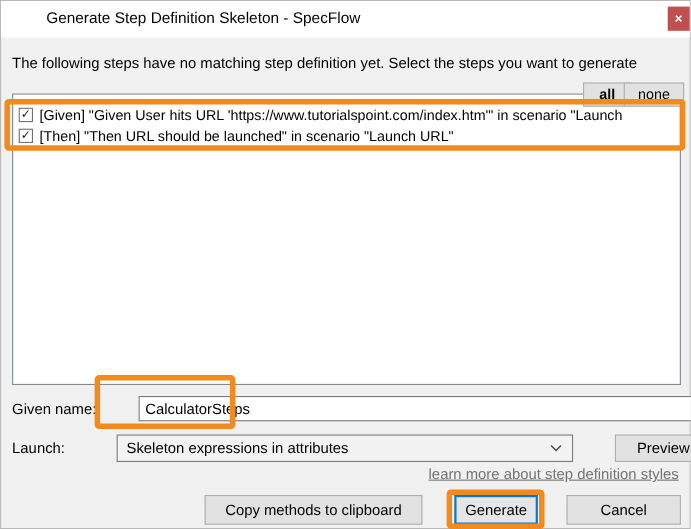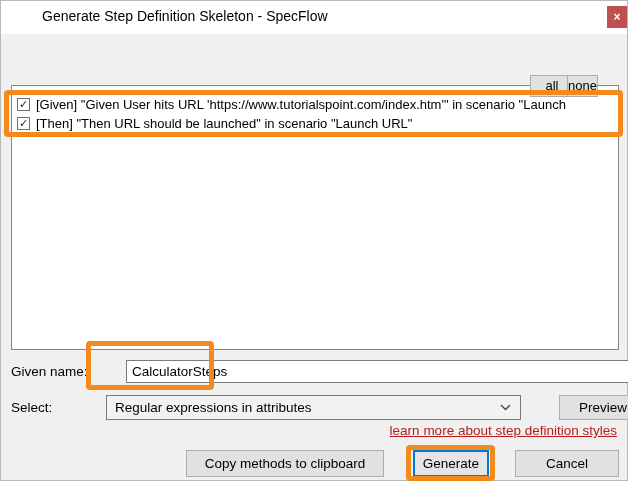--- a/index.html
+++ b/index.html
@@ -36,22 +36,22 @@
     position: absolute; left: 10px; top: 47px; width: 585px;
     font-size: 13.5px; color: #000; line-height: 19px;
   }
   .mini-btn {
     position: absolute; top: 74px; height: 22px;
     background: #e1e1e1; border: 1px solid #adadad;
     font-size: 13px; color: #000; text-align: center; line-height: 20px;
     z-index: 3; cursor: pointer;
     font-family: "Liberation Sans", "DejaVu Sans", sans-serif;
   }
-  .btn-all  { left: 529px; width: 44px; }
-  .btn-none { left: 566px; width: 31px; }
+  .btn-all  { left: 529px; width: 44px; font-weight: bold; }
+  .btn-none { left: 566px; width: 55px; }
   .listbox {
     position: absolute; left: 10px; top: 84px; width: 608px; height: 265px;
     background: #ffffff; border: 1px solid #82878c;
     z-index: 1; overflow: hidden;
   }
   .list-item {
     display: flex; align-items: center; height: 19px; padding-left: 5px;
     white-space: nowrap; overflow: hidden;
   }
   .list-item:first-child { margin-top: 9px; }
@@ -81,21 +81,21 @@
   .win-btn {
     position: absolute; height: 27px;
     background: #e1e1e1; border: 1px solid #adadad;
     font-size: 13.5px; color: #000; text-align: center;
     font-family: "Liberation Sans", "DejaVu Sans", sans-serif;
     cursor: pointer;
   }
   .btn-preview { left: 558px; top: 394px; width: 88px; height: 25px; }
   .learn-link {
     position: absolute; top: 422px; right: 10px;
-    font-size: 13.5px; color: #b91c1c; text-decoration: underline;
+    font-size: 13.5px; color: #737373; text-decoration: underline;
     white-space: nowrap; cursor: pointer;
   }
   .btn-copy     { left: 185px; top: 449px; width: 198px; }
   .btn-generate { left: 412px; top: 449px; width: 76px; border: 2px solid #0078d7; background: #e5e5e5; }
   .btn-cancel   { left: 514px; top: 449px; width: 104px; }
   .annotation {
     position: absolute; border: 5px solid #f28a1e; border-radius: 4px;
     z-index: 10; pointer-events: none; background: transparent;
   }
   .annot-steps     { left: 3px;   top: 89px;  width: 619px; height: 47px; }
@@ -108,42 +108,43 @@
 <div class="dialog">
 
   <div class="titlebar">
     <div class="title-text">Generate Step Definition Skeleton - SpecFlow</div>
   </div>
   <div class="close-btn">
     <span>×</span>
   </div>
 
   <div class="instructions">
+    <div>The following steps have no matching step definition yet. Select the steps you want to generate</div>
   </div>
 
   <div class="mini-btn btn-all">all</div>
   <div class="mini-btn btn-none">none</div>
 
   <div class="listbox">
     <div class="list-item">
       <span class="checkbox"><span>✓</span></span>
       <span class="step-label">[Given] "Given User hits URL 'https://www.tutorialspoint.com/index.htm'" in scenario "Launch</span>
     </div>
     <div class="list-item">
       <span class="checkbox"><span>✓</span></span>
       <span class="step-label">[Then] "Then URL should be launched" in scenario "Launch URL"</span>
     </div>
   </div>
 
   <div class="field-label lbl-classname">Given name:</div>
   <input class="classname-input" type="text" value="CalculatorSteps" style="">
 
-  <div class="field-label lbl-style">Select:</div>
+  <div class="field-label lbl-style">Launch:</div>
   <div class="combobox">
-    <span class="combobox-text">Regular expressions in attributes</span>
+    <span class="combobox-text">Skeleton expressions in attributes</span>
     <span style="display:inline-flex;">
       <svg width="11" height="7" viewBox="0 0 11 7">
           <polyline points="1,1 5.5,5.5 10,1" fill="none" stroke="#444" stroke-width="1.3"></polyline>
         </svg>
     </span>
   </div>
   <button class="win-btn btn-preview">Preview</button>
 
   <div class="learn-link">learn more about step definition styles</div>
 

